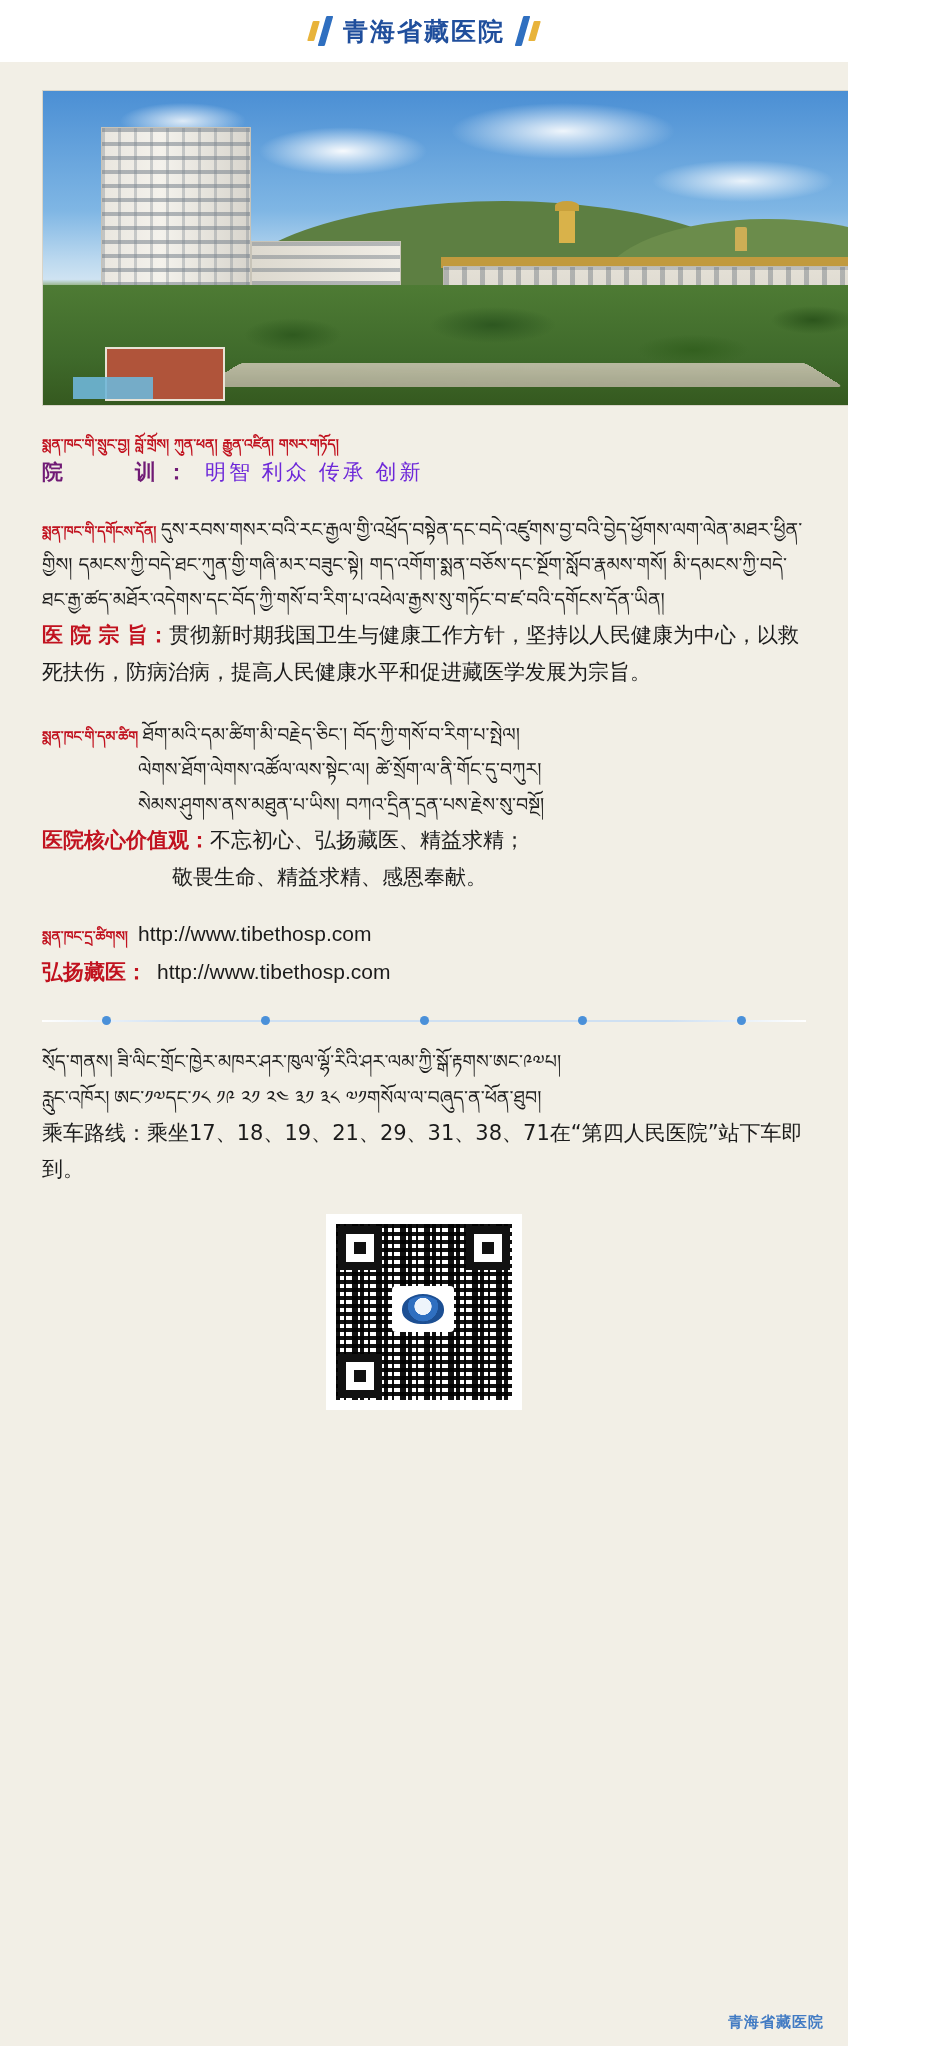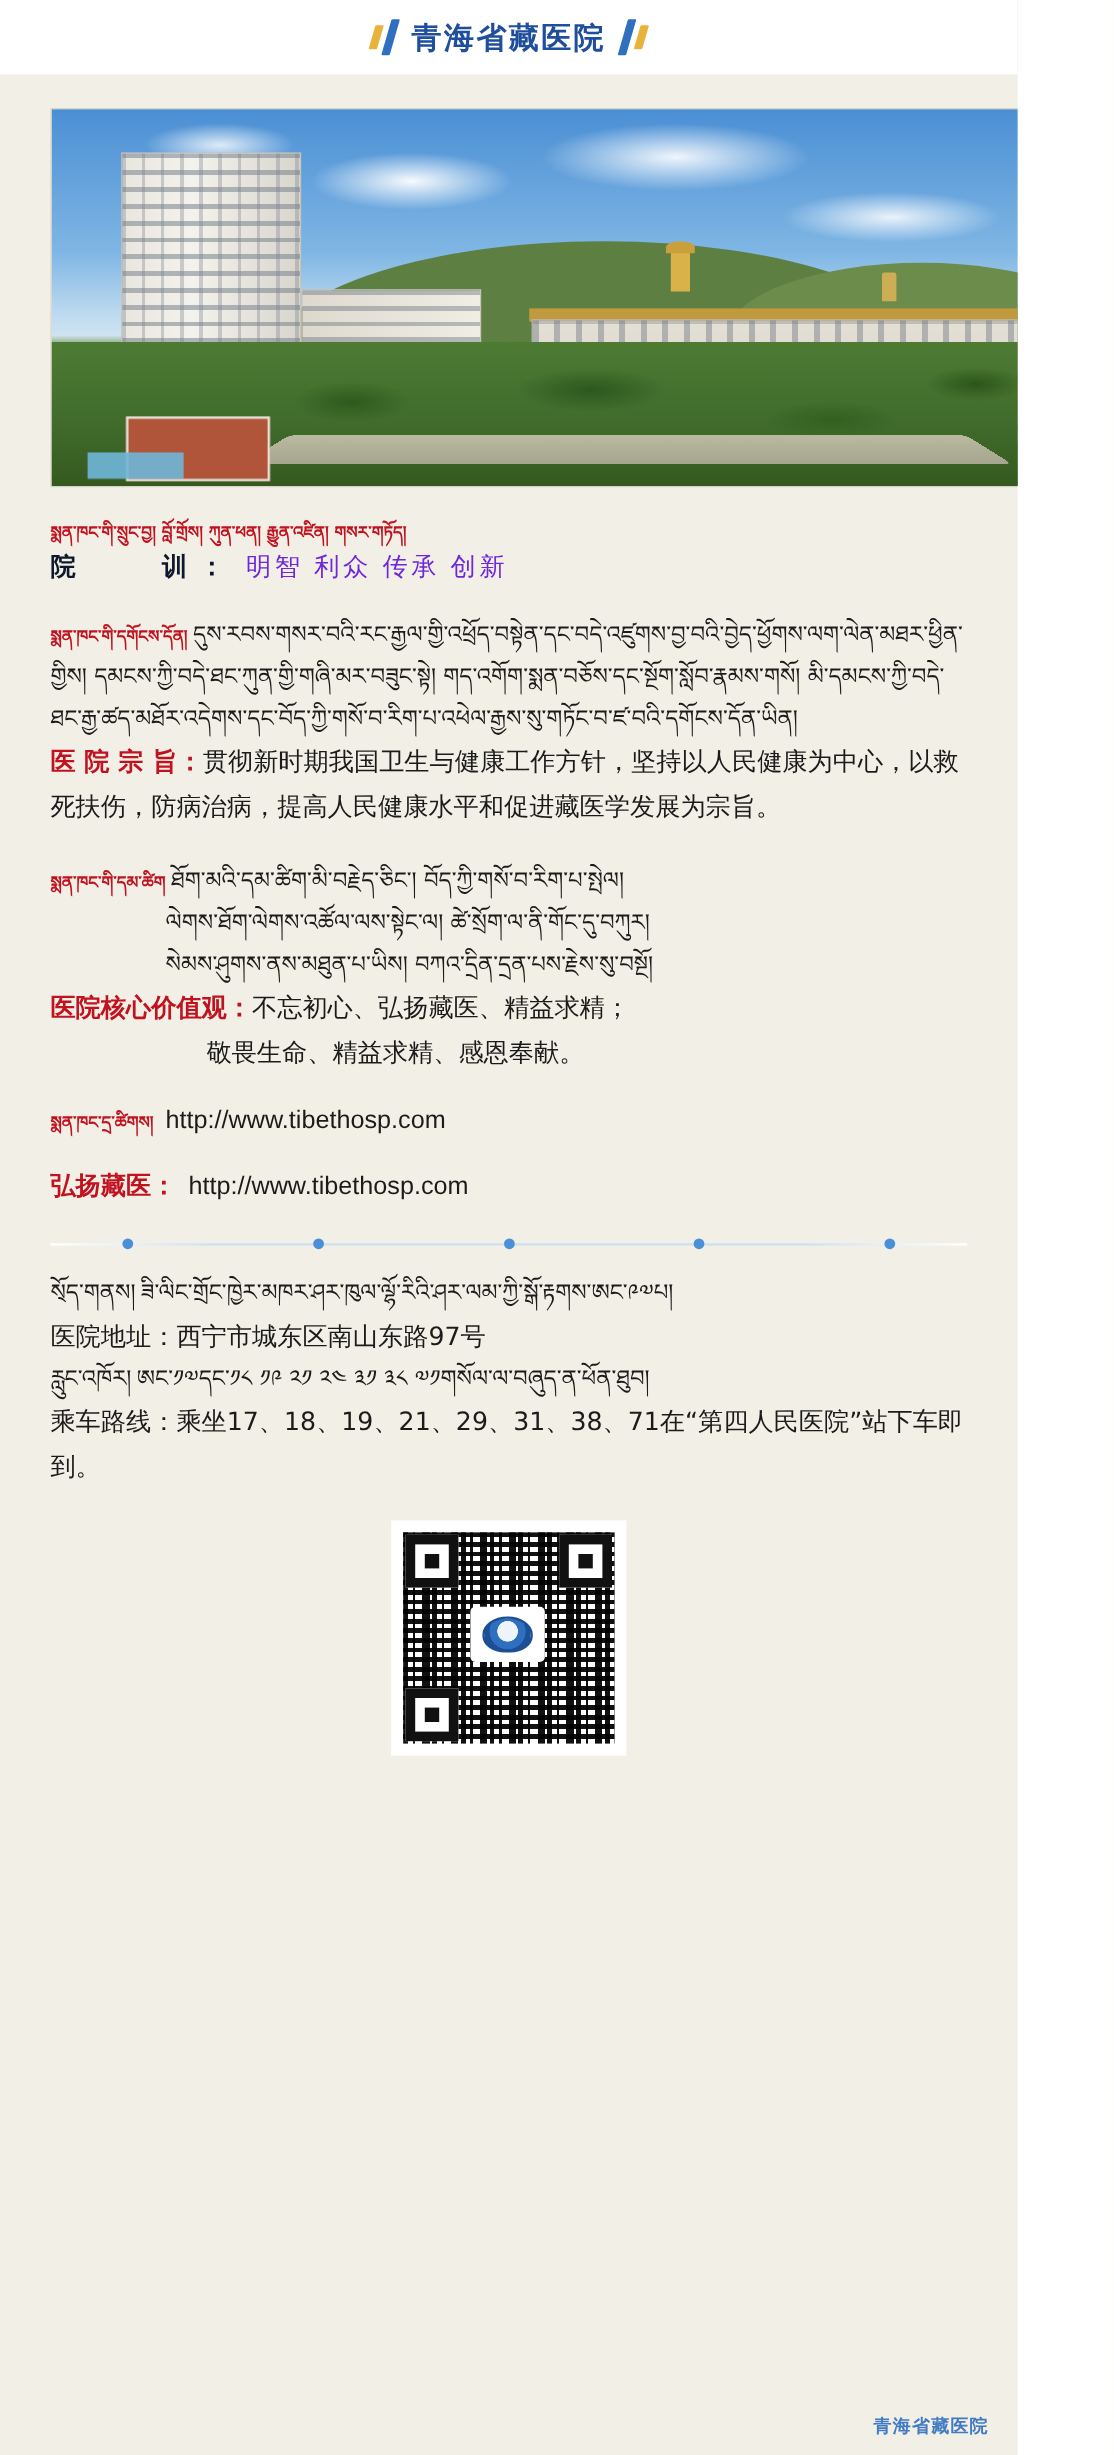--- a/index.html
+++ b/index.html
@@ -224,21 +224,21 @@
   .cn-label {
     color: #c1121f;
     font-weight: bold;
   }
   .cn-row {
     display: flex;
     align-items: baseline;
     gap: 8px;
   }
   .motto-label {
-    color: #0f172a;
+    color: #701a75;
     font-weight: bold;
     font-size: 21px;
     letter-spacing: 10px;
     white-space: nowrap;
   }
   .motto-values {
     font-size: 21px;
     color: #6d28d9;
     letter-spacing: 3px;
   }
@@ -246,21 +246,21 @@
   .indent-2 { padding-left: 130px; }
   .url {
     color: #1b1b1b;
     font-size: 21px;
     font-family: "Liberation Sans", sans-serif;
   }
   .url-line {
     display:flex;
     align-items: baseline;
     gap: 10px;
-    margin-top: 20px;
+    margin-top: 4px;
   }
   
   .divider {
     margin: 26px 0 18px 0;
     height: 10px;
     position: relative;
   }
   .divider .line {
     position: absolute;
     left: 0; right: 0; top: 4px;
@@ -428,23 +428,20 @@
         <span class="dot"></span>
         <span class="dot"></span>
       </div>
     </div>
 
     <div>
       <div>
         <span class="tib-dark">ས྄ོད་གནས།</span>
         <span class="tib-dark">ཟི་ལིང་གྲོང་ཁྱེར་མཁར་ཤར་ཁུལ་ལྷོ་རིའི་ཤར་ལམ་ཀྱི་སྒོ་རྟགས་ཨང་༩༧པ།</span>
       </div>
-      <div class="cn">
-        <span>医院地址：</span><span>西宁市城东区南山东路97号</span>
-      </div>
     </div>
 
     <div>
       <div>
         <span class="tib-dark">རླུང་འཁོར།</span>
         <span class="tib-dark">ཨང་༡༧དང་༡༨ ༡༩ ༢༡ ༢༤ ༣༡ ༣༨ ༧༡གསོལ་ལ་བཞུད་ན་ཕོན་ཐུབ།</span>
       </div>
       <div class="cn">
         <span>乘车路线：</span><span>乘坐17、18、19、21、29、31、38、71在“第四人民医院”站下车即到。</span>
       </div>

